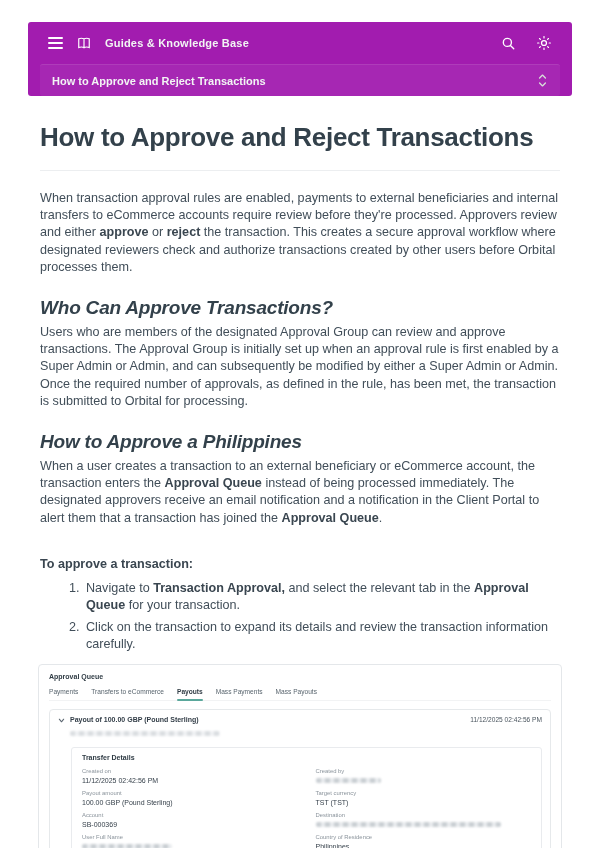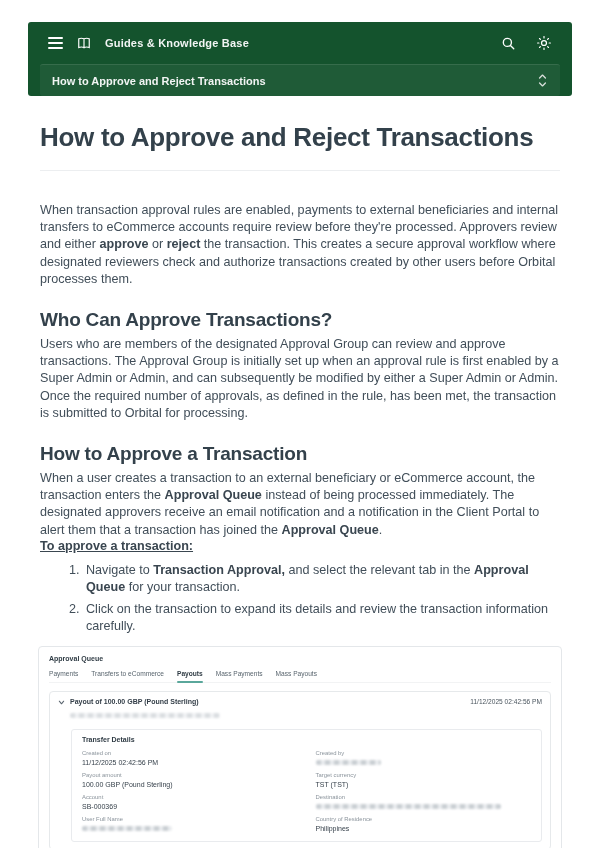--- a/index.html
+++ b/index.html
@@ -1,42 +1,42 @@
 <!DOCTYPE html>
 <html><head>
 <meta charset="utf-8">
 <style>
   * { margin:0; padding:0; box-sizing:border-box; }
   html,body { width:600px; height:848px; background:#ffffff; overflow:hidden;
     font-family:"Liberation Sans","DejaVu Sans",sans-serif; }
 
   
-  .app-header { margin:22px 28px 0; background:#14532d; border-radius:3px; color:#f2f5f4; }
+  .app-header { margin:22px 28px 0; background:#a21caf; border-radius:3px; color:#f2f5f4; }
   .hrow1 { display:flex; align-items:center; gap:14px; padding:13px 20px 11px; }
   .burger { display:flex; flex-direction:column; gap:3px; cursor:pointer; }
   .burger span { width:15px; height:2px; background:#fff; border-radius:1px; }
   .hicon { display:flex; align-items:center; }
   .app-title { font-size:11px; font-weight:bold; letter-spacing:.2px; }
   .hspacer { flex:1; }
   .hrow1 .right-ico { margin-left:6px; cursor:pointer; }
   .hrow2 { margin:2px 12px 12px; padding:8px 12px; background:rgba(255,255,255,.05);
     border-top:1px solid rgba(255,255,255,.10); border-radius:3px;
     display:flex; align-items:center; cursor:pointer; }
   .crumb { font-size:11px; font-weight:bold; flex:1; }
 
   
   .article { padding:0 40px; color:#414e59; }
   h1.page-title { margin-top:25px; font-size:26px; line-height:32px; color:#33414b;
     letter-spacing:-.3px; }
   .title-rule { margin-top:17px; border-top:1px solid #eceef0; }
-  p.body-p { margin-top:31px; font-size:12.6px; line-height:17.2px; }
+  p.body-p { margin-top:19px; font-size:12.6px; line-height:17.2px; }
   p.body-p strong, .steps strong, li strong { color:#3a4650; }
-  h2.sec-h { margin-top:20px; font-size:19px; line-height:23px; color:#33414b; letter-spacing:-.2px; }
+  h2.sec-h { margin-top:20px; font-size:19px; line-height:23px; color:#33414b; letter-spacing:-.2px;font-style:italic; }
   h2.sec-h + p.body-p { margin-top:5px; }
-  p.steps-title { margin-top:0; font-size:12.6px; font-weight:bold; color:#3a4650;text-decoration:underline; }
+  p.steps-title { margin-top:30px; font-size:12.6px; font-weight:bold; color:#3a4650; }
   ol.steps { margin:9px 0 0 21px; font-size:12.6px; line-height:17.2px; }
   ol.steps li { margin-top:5px; padding-left:3px;margin-left:22px; }
 
   
   .figure { margin:10px 0 0 -2px; width:524px; border:1px solid #e4e7ea; border-radius:4px;
     background:#fff; padding:8px 10px 9px; color:#39434c; }
   .fig-title { font-size:7px; font-weight:bold; color:#2f3b44; }
   .fig-tabs { display:flex; gap:13px; margin-top:8px; padding-bottom:5px;
     border-bottom:1px solid #f2f3f4; font-size:6.6px; color:#59656e; }
   .fig-tab { position:relative; cursor:default; }
@@ -118,21 +118,21 @@
 
 <main class="article">
   <h1 class="page-title">How to Approve and Reject Transactions</h1>
   <div class="title-rule"></div>
 
   <p class="body-p"><span>When transaction approval rules are enabled, payments to external beneficiaries and internal transfers to eCommerce accounts require review before they're processed. Approvers review and either </span><strong>approve</strong><span> or </span><strong>reject</strong><span> the transaction. This creates a secure approval workflow where designated reviewers check and authorize transactions created by other users before Orbital processes them.</span></p>
 
   <h2 class="sec-h">Who Can Approve Transactions?</h2>
   <p class="body-p"><span>Users who are members of the designated Approval Group can review and approve transactions. The Approval Group is initially set up when an approval rule is first enabled by a Super Admin or Admin, and can subsequently be modified by either a Super Admin or Admin. Once the required number of approvals, as defined in the rule, has been met, the transaction is submitted to Orbital for processing.</span></p>
 
-  <h2 class="sec-h">How to Approve a Transaction</h2>
+  <h2 class="sec-h">How to Approve a Philippines</h2>
   <p class="body-p"><span>When a user creates a transaction to an external beneficiary or eCommerce account, the transaction enters the </span><strong>Approval Queue</strong><span> instead of being processed immediately. The designated approvers receive an email notification and a notification in the Client Portal to alert them that a transaction has joined the </span><strong>Approval Queue</strong><span>.</span></p>
 
   <p class="steps-title">To approve a transaction:</p>
   <ol class="steps">
     <li><span>Navigate to </span><strong>Transaction Approval,</strong><span> and select the relevant tab in the </span><strong>Approval Queue</strong><span> for your transaction.</span></li>
     <li><span>Click on the transaction to expand its details and review the transaction information carefully.</span></li>
   </ol>
 
   <figure class="figure">
     <div class="fig-title">Approval Queue</div>

